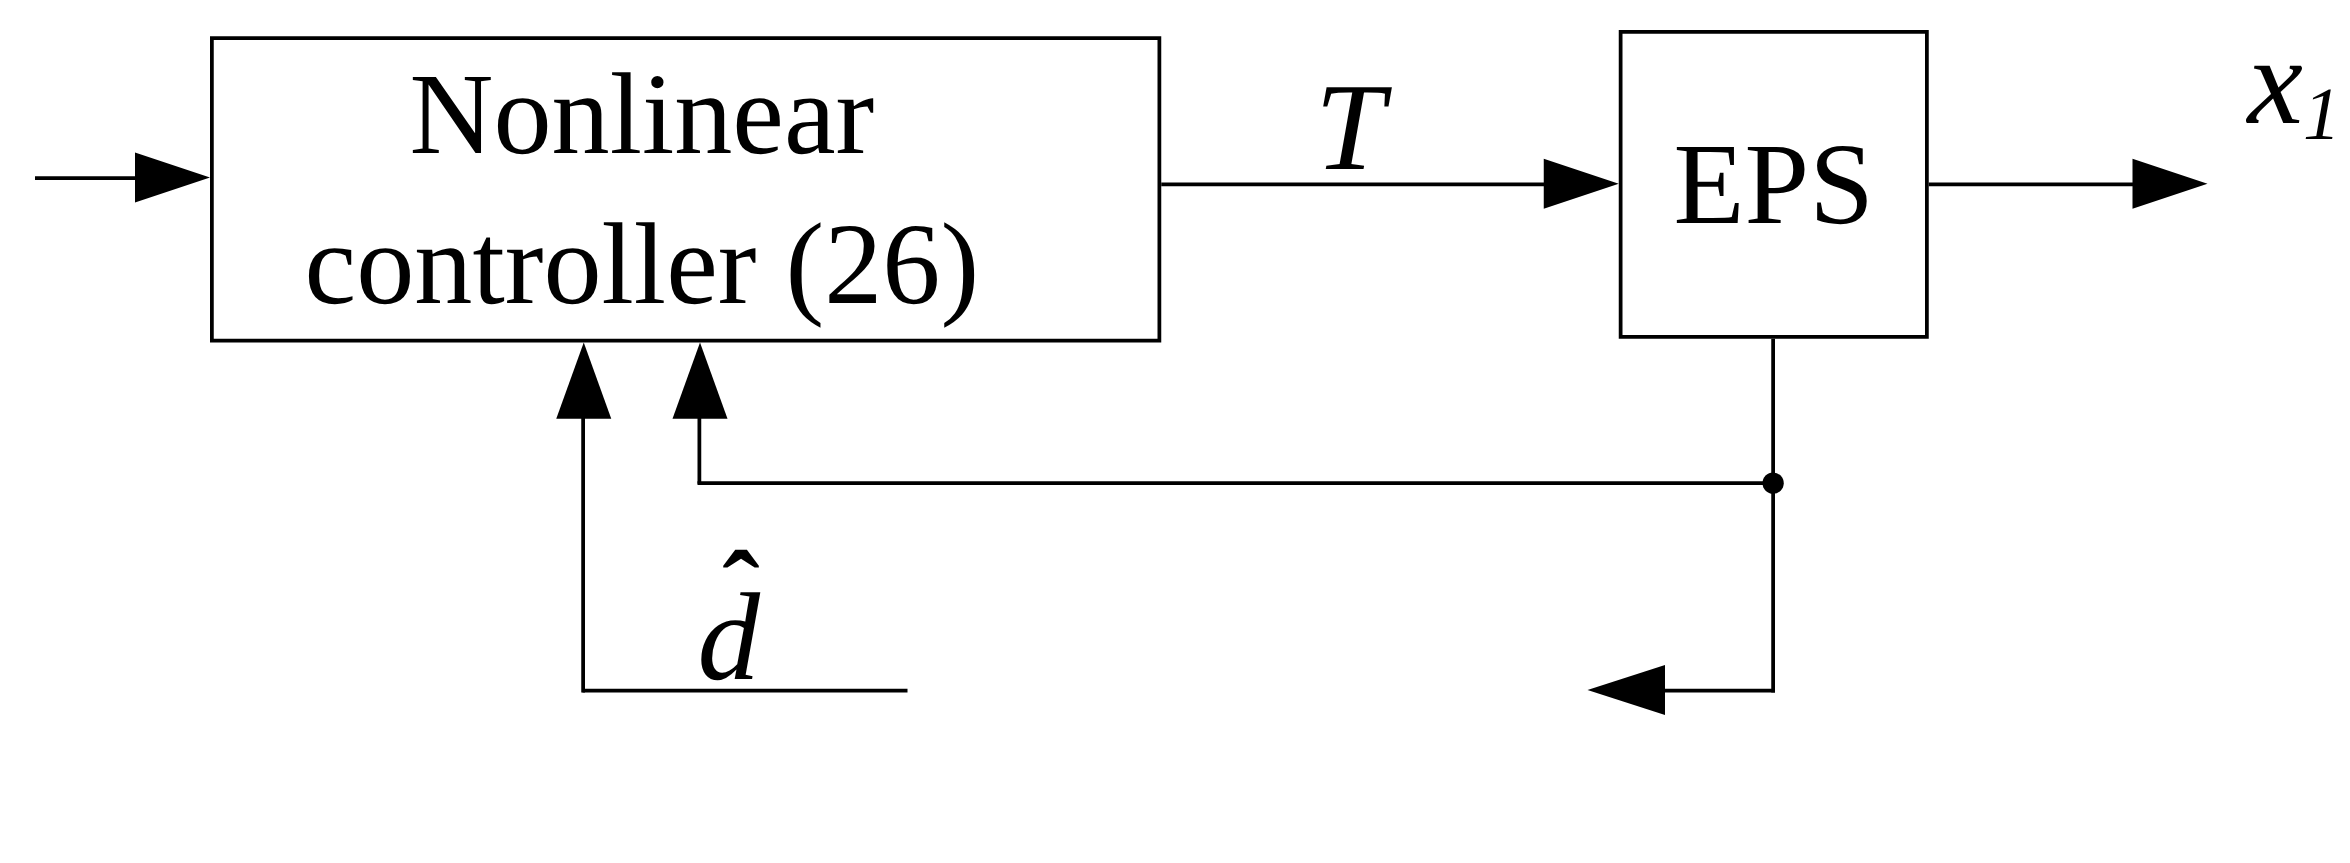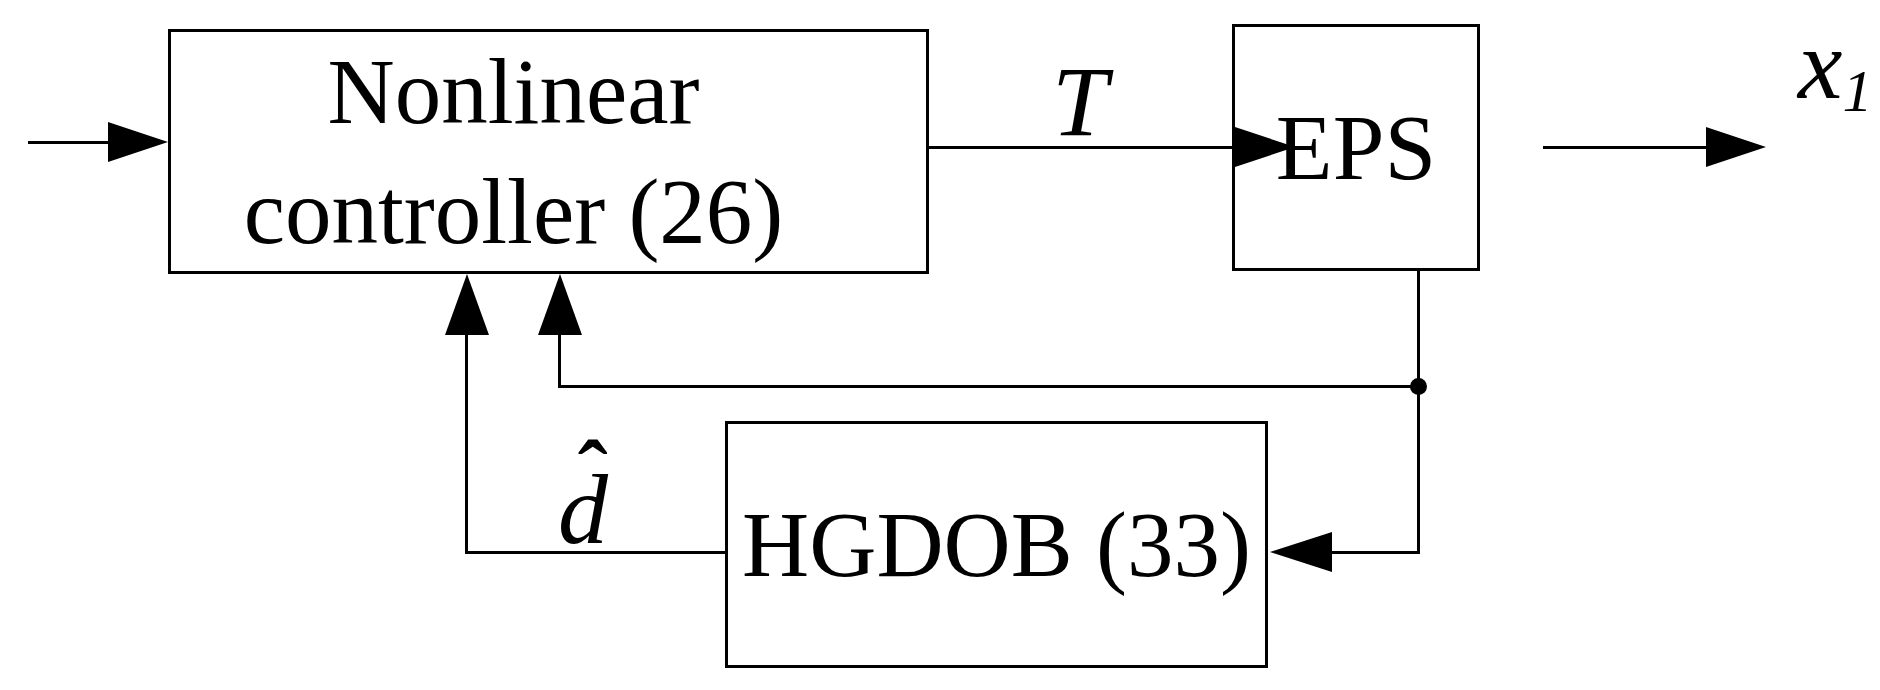--- a/index.html
+++ b/index.html
@@ -37,27 +37,24 @@
 
 <div class="diagram">
 
   <div class="box" style="left:168px; top:29px; width:761px; height:245px; padding-right:70px;">
     <div class="box-label">
       <div>Nonlinear</div>
       <div>controller (26)</div>
     </div>
   </div>
 
-  <div class="box" style="left:1232px; top:24px; width:248px; height:247px;">
+  <div class="box" style="left:1295px; top:24px; width:248px; height:247px;">
     <div class="box-label">EPS</div>
   </div>
 
-  <div class="box" style="left:725px; top:421px; width:543px; height:247px;">
-    <div class="box-label">HGDOB (33)</div>
-  </div>
 
   <div class="hline" style="left:28px; top:141px; width:88px;"></div>
   <div class="arr arr-right" style="left:108px; top:122px;"></div>
 
   <div class="hline" style="left:929px; top:146px; width:310px;"></div>
   <div class="arr arr-right" style="left:1235px; top:127px;"></div>
   <div class="mlabel" style="left:1052px; top:52px;">T</div>
 
   <div class="hline" style="left:1543px; top:146px; width:166px;"></div>
   <div class="arr arr-right" style="left:1706px; top:127px;"></div>

